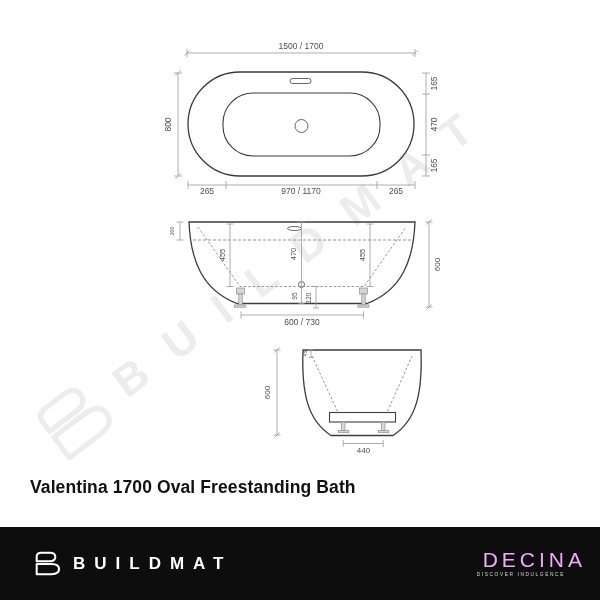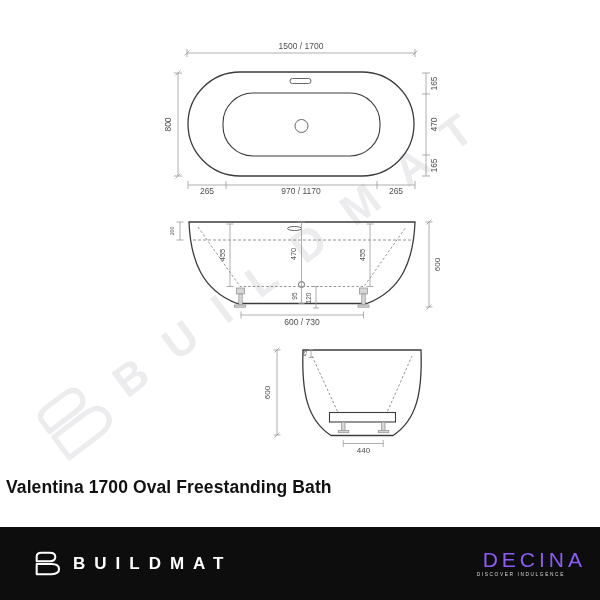--- a/index.html
+++ b/index.html
@@ -22,37 +22,37 @@
   .outline{fill:none;stroke:#3c3c3c;stroke-width:1.3px;}
   .outline-thin{fill:none;stroke:#555;stroke-width:0.9px;}
   .dashed{fill:none;stroke:#7a7a7a;stroke-width:0.8px;stroke-dasharray:2.5 2;}
   .dim{stroke:#9a9a9a;stroke-width:0.8px;}
   .dimtext{fill:#4e4e4e;font-family:"Liberation Sans",sans-serif;font-size:8.5px;}
   .dimtext-sm{fill:#4e4e4e;font-family:"Liberation Sans",sans-serif;font-size:6.5px;}
   .dimtext-xs{fill:#4e4e4e;font-family:"Liberation Sans",sans-serif;font-size:5.2px;}
   .foot{fill:#d6d6d6;stroke:#8f8f8f;stroke-width:0.7px;}
   
   .title{
-    position:absolute;left:6px;top:477px;z-index:2;
+    position:absolute;left:30px;top:477px;z-index:2;
     font-size:17.5px;font-weight:700;color:#111;letter-spacing:0.1px;
   }
   
   .footer{
     position:absolute;left:0;top:527px;width:600px;height:73px;z-index:3;
     background:#0d0d0d;display:flex;align-items:center;
     justify-content:space-between;box-sizing:border-box;
     padding:0 14px 0 30px;
   }
   .brand-left{display:flex;align-items:center;gap:11px;}
   .buildmat-label{
     color:#ffffff;font-size:17px;font-weight:700;letter-spacing:9px;
   }
   .brand-right{display:flex;flex-direction:column;align-items:center;line-height:1;}
   .decina-label{
-    color:#8b5cf6;font-size:21px;font-weight:500;letter-spacing:4px;margin-left:27px;
+    color:#f0abfc;font-size:21px;font-weight:500;letter-spacing:4px;margin-left:27px;
   }
   .decina-tagline{
     color:#d8d8d8;font-size:4.8px;font-weight:400;letter-spacing:1.6px;margin-top:2.5px;
   }
 </style>
 </head>
 <body>
 
 <div class="watermark">
   <svg width="80" height="68" viewBox="0 0 34 29">

